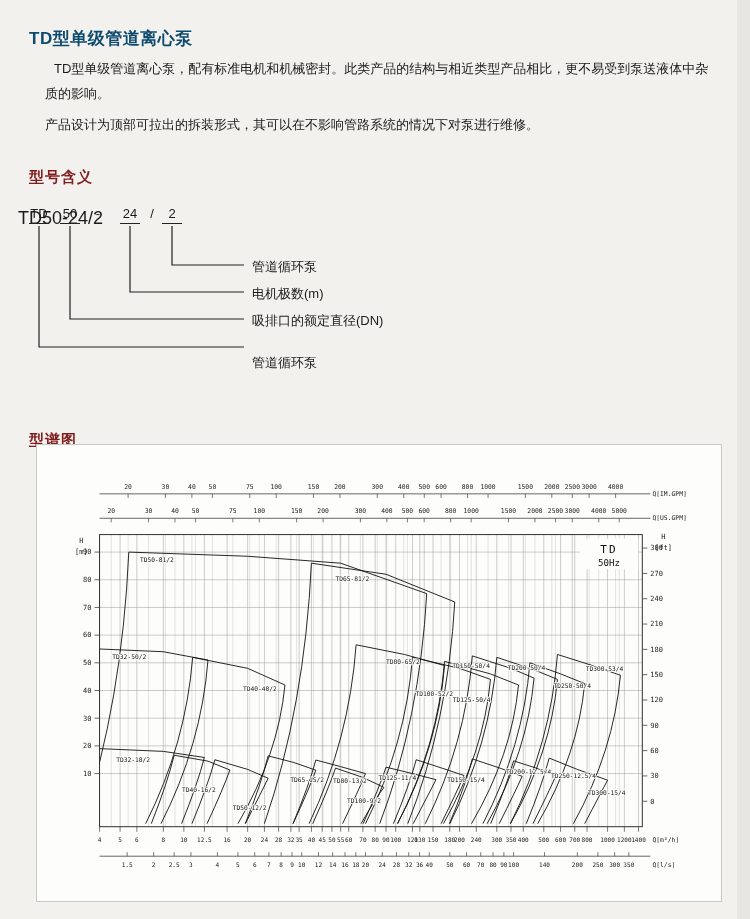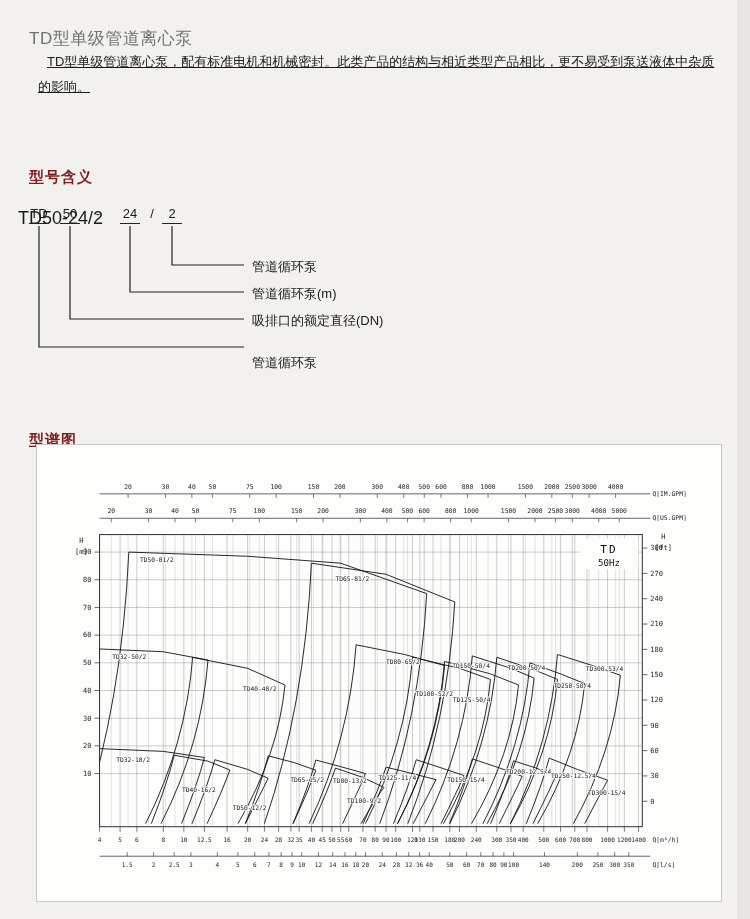--- a/index.html
+++ b/index.html
@@ -2,23 +2,23 @@
 <html><head>
 <meta charset="utf-8">
 <style>
   html,body{margin:0;padding:0;}
   body{
     width:750px;height:919px;position:relative;overflow:hidden;
     background:#f2f1ee;color:#1a1a1a;
     font-family:"Liberation Sans","DejaVu Sans",sans-serif;
   }
   .edge-right{position:absolute;top:0;right:0;width:13px;height:100%;background:#e7e6e3;}
-  .title{position:absolute;left:29px;top:16px;font-size:17px;font-weight:normal;color:#737373;letter-spacing:0.5px;}
+  .title{position:absolute;left:29px;top:16px;font-size:17px;font-weight:bold;color:#0c4a6e;letter-spacing:0.5px;}
   .paras{position:absolute;left:38px;top:50px;width:682px;font-size:13px;line-height:24.5px;}
-  .paras p{margin:0;text-decoration:underline;}
+  .paras p{margin:7px;}
   .paras p.ind{text-indent:9px;}
   .h2{position:absolute;left:29px;font-size:15px;font-weight:bold;color:#7f1d1d;letter-spacing:1px;}
   .example{position:absolute;left:18px;top:184px;font-size:18px;margin-top:24px;}
   .diagram{position:absolute;left:30px;top:206px;width:430px;height:170px;}
   .diagram svg{position:absolute;left:0;top:0;}
   .tok{position:absolute;top:0;width:20px;text-align:center;font-size:13px;
        border-bottom:1.5px solid #222;padding-bottom:3px;height:14px;}
   .tok.nl{border-bottom:none;width:14px;}
   .dlabel{position:absolute;left:222px;font-size:13px;white-space:nowrap;}
   .chartbox{position:absolute;left:36px;top:444px;width:686px;height:458px;
@@ -27,40 +27,41 @@
 </style>
 </head>
 <body>
 
 <div class="edge-right"></div>
 
 <h1 class="title">TD型单级管道离心泵</h1>
 
 <div class="paras">
   <p class="ind">TD型单级管道离心泵，配有标准电机和机械密封。此类产品的结构与相近类型产品相比，更不易受到泵送液体中杂质的影响。</p>
+  <p>产品设计为顶部可拉出的拆装形式，其可以在不影响管路系统的情况下对泵进行维修。</p>
 </div>
 
 <h2 class="h2" style="top:156px">型号含义</h2>
 <div class="example">TD50-24/2</div>
 
 <div class="diagram">
   <svg width="430" height="170" viewBox="0 0 430 170">
     <path d="M142 20 V59 H214" fill="none" stroke="#222" stroke-width="1.2"></path>
     <path d="M100 20 V86 H214" fill="none" stroke="#222" stroke-width="1.2"></path>
     <path d="M40 20 V113 H214" fill="none" stroke="#222" stroke-width="1.2"></path>
     <path d="M9 20 V141 H214" fill="none" stroke="#222" stroke-width="1.2"></path>
   </svg>
   <span class="tok" style="left:-1px">TD</span>
   <span class="tok" style="left:30px">50</span>
   <span class="tok nl" style="left:61px">-</span>
   <span class="tok" style="left:90px">24</span>
   <span class="tok nl" style="left:115px">/</span>
   <span class="tok" style="left:132px">2</span>
   <div class="dlabel" style="top:52px">管道循环泵</div>
-  <div class="dlabel" style="top:79px">管道循环泵(m)</div>
+  <div class="dlabel" style="top:79px">电机极数(m)</div>
   <div class="dlabel" style="top:106px">吸排口的额定直径(DN)</div>
   <div class="dlabel" style="top:148px">管道循环泵</div>
 </div>
 
 <h2 class="h2" style="top:419px">型谱图</h2>
 
 <div class="chartbox">
   <svg id="spectrum-svg" viewBox="0 0 678 448" preserveAspectRatio="none" style="font-family:&quot;DejaVu Sans Mono&quot;,&quot;Liberation Mono&quot;,monospace">
       <defs>
         <clipPath id="pc">

